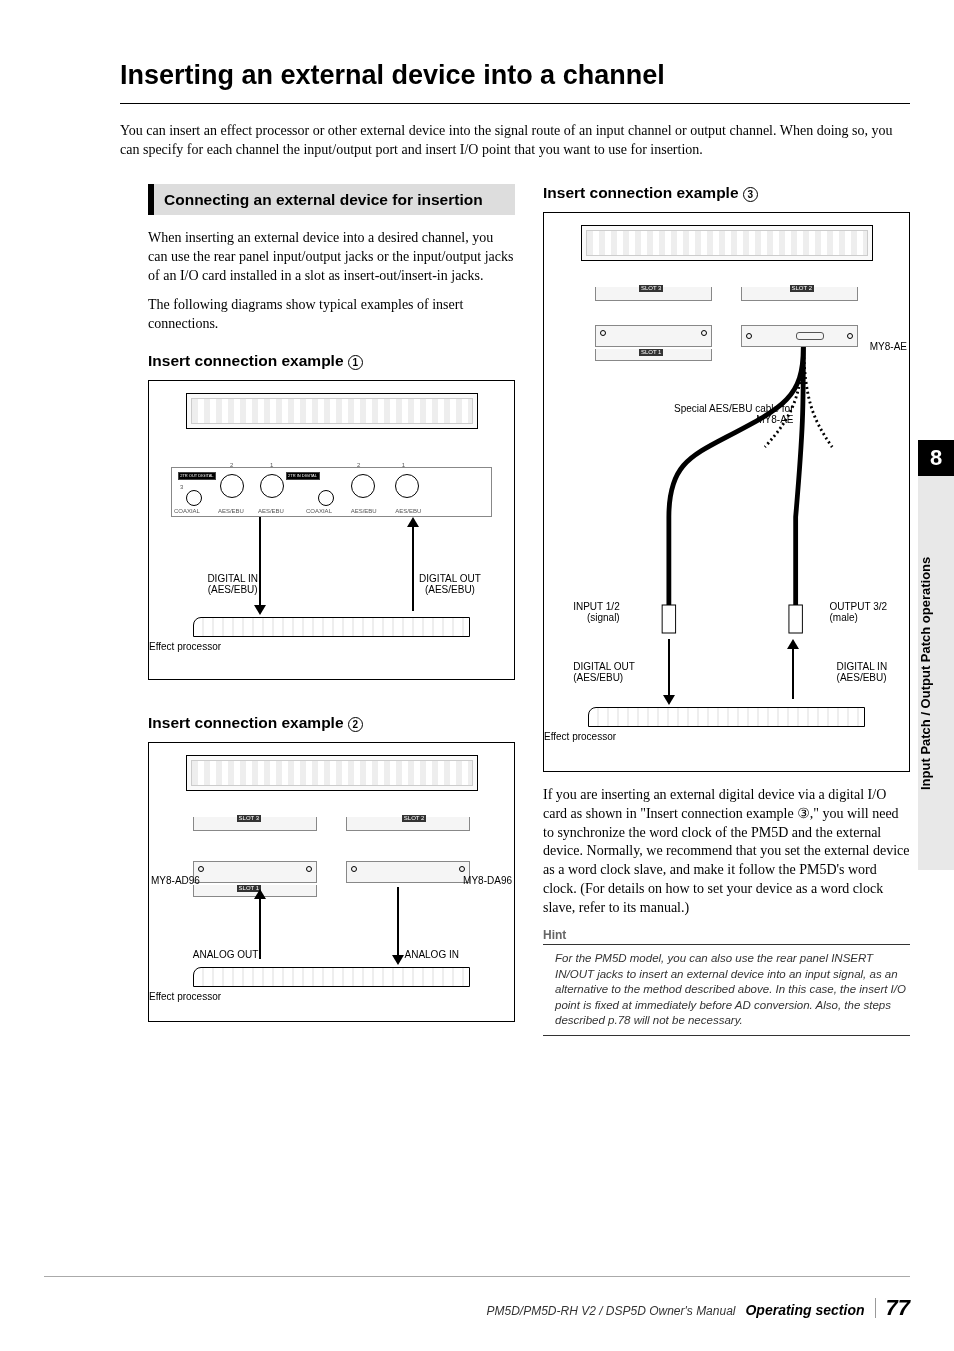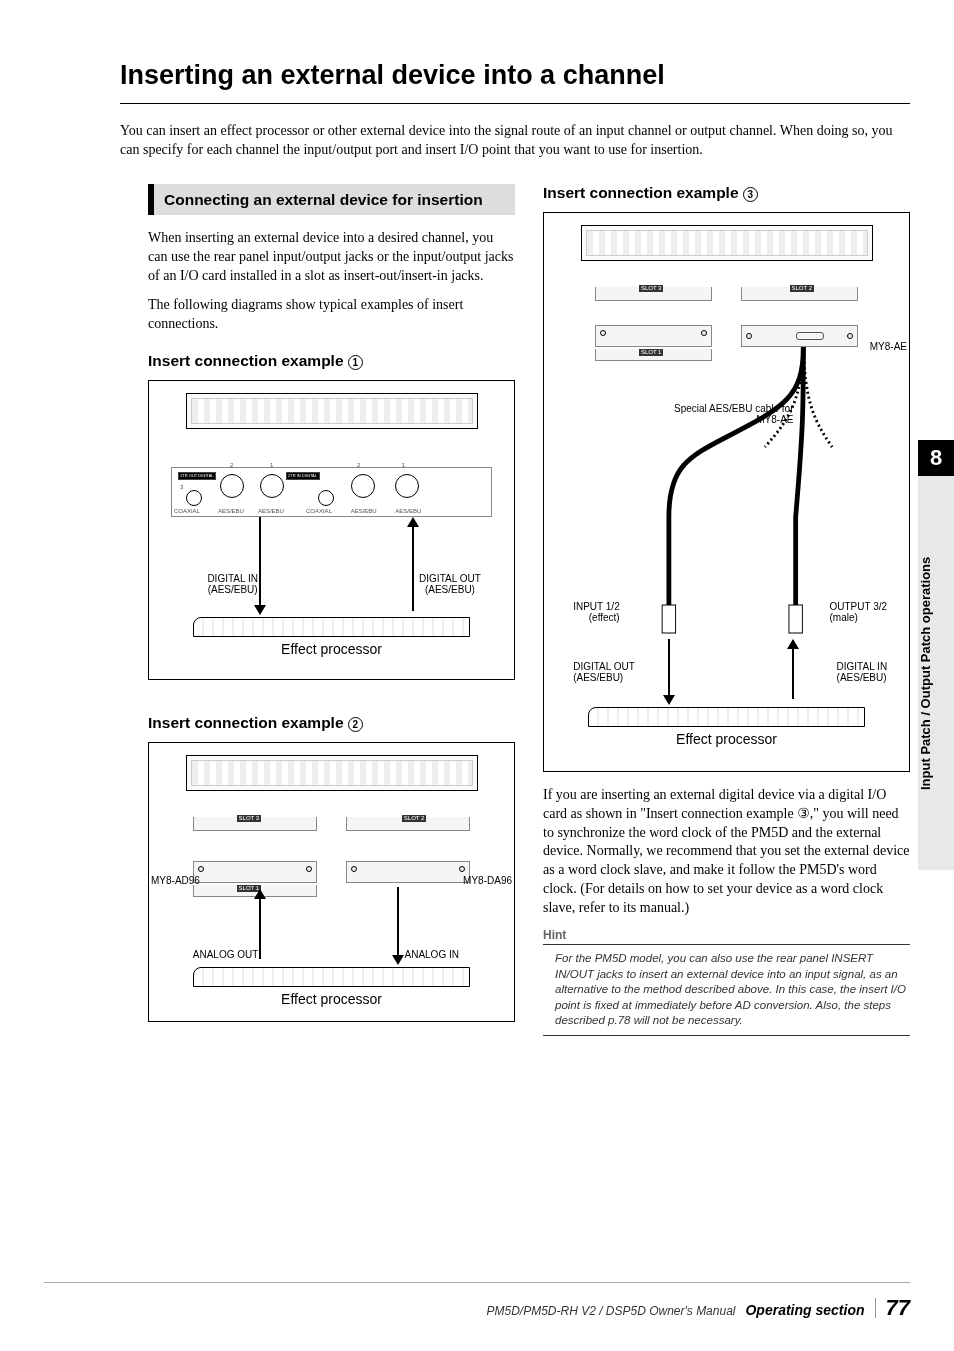--- a/index.html
+++ b/index.html
@@ -111,22 +111,21 @@
     left: 12%;
     right: 12%;
     height: 20px;
     border: 1px solid #000;
     border-top-left-radius: 8px;
     background: repeating-linear-gradient(90deg, #fff, #fff 8px, #eee 8px, #eee 10px);
   }
   .proc-label {
     position: absolute;
     font-family: Arial, Helvetica, sans-serif;
-    font-size: 14px;
-    text-align: center;
+    font-size: 10px;
   }
   .dlabel {
     position: absolute;
     font-family: Arial, Helvetica, sans-serif;
     font-size: 10px;
     line-height: 1.15;
     text-align: center;
     white-space: nowrap;
   }
   .tiny {
@@ -204,21 +203,21 @@
     border-right: 0;
     padding: 10px 0;
     width: 36px;
   }
   .footer {
     position: absolute;
     bottom: 30px;
     left: 44px;
     right: 44px;
     border-top: 1px solid #aaa;
-    padding-top: 12px;
+    padding-top: 18px;
     display: flex;
     justify-content: flex-end;
     align-items: baseline;
     gap: 10px;
     font-family: Arial, Helvetica, sans-serif;
   }
   .footer-doc {
     font-style: italic;
     font-size: 12px;
     color: #333;
@@ -389,21 +388,21 @@
         <path d="M270 0 C270 60 270 80 262 170 L262 260" stroke="#000" stroke-width="5" fill="none"></path>
         <path d="M270 0 C272 50 278 70 300 100" stroke="#000" stroke-width="3" fill="none" stroke-dasharray="2 3"></path>
         <path d="M270 0 C268 50 258 70 230 100" stroke="#000" stroke-width="3" fill="none" stroke-dasharray="2 3"></path>
         <rect x="123" y="258" width="14" height="28" fill="#fff" stroke="#000"></rect>
         <rect x="255" y="258" width="14" height="28" fill="#fff" stroke="#000"></rect>
       </svg>
 
       <div class="dlabel" style="top:190px; left:30%; width:140px; text-align:right; white-space:normal;">Special AES/EBU cable for MY8-AE</div>
 
       <div class="dlabel" style="top:388px; left:8%; text-align:right;">
-        <span>INPUT 1/2</span><br><span>(effect)</span>
+        <span>INPUT 1/2</span><br><span>(signal)</span>
       </div>
       <div class="dlabel" style="top:388px; right:6%; text-align:left;">
         <span>OUTPUT 3/2</span><br><span>(male)</span>
       </div>
 
       <div class="vline" style="left:34%; top:426px; height:58px;"></div>
       <div class="arrow-down" style="left:34%; margin-left:-5px; top:482px;"></div>
       <div class="dlabel" style="top:448px; left:8%; text-align:left;">
         <span>DIGITAL OUT</span><br><span>(AES/EBU)</span>
       </div>

